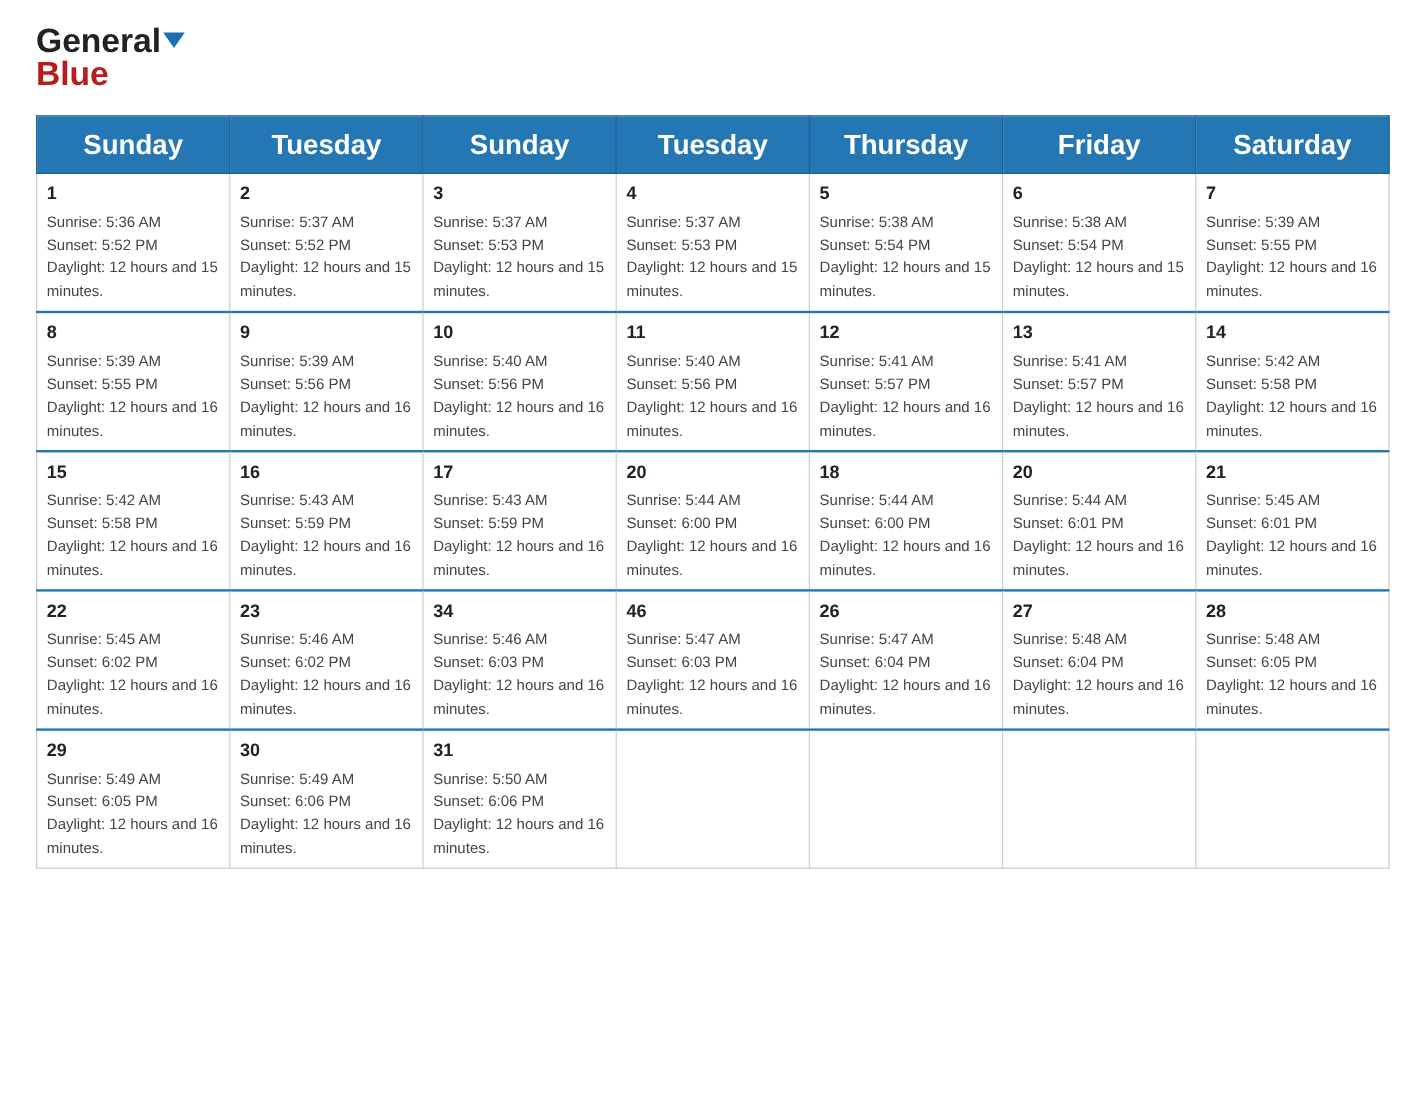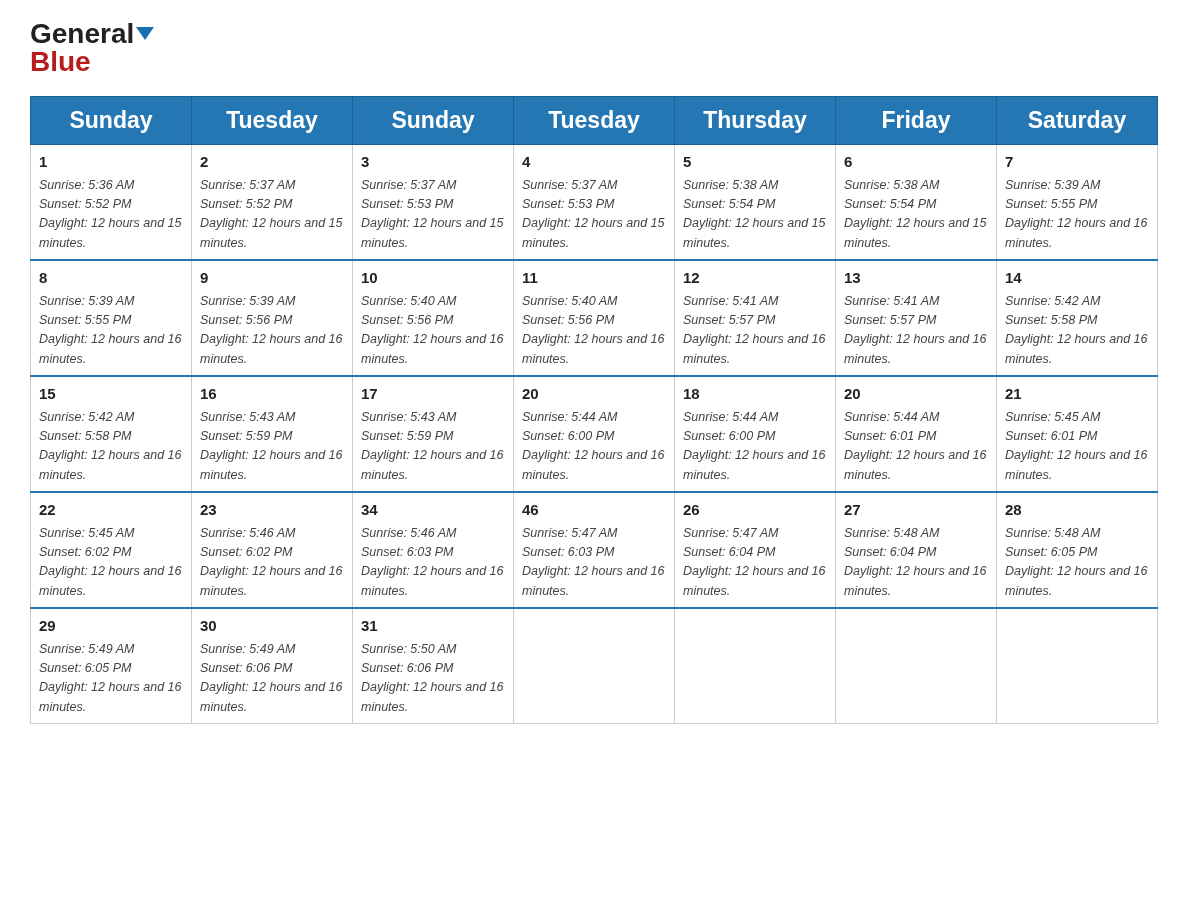--- a/index.html
+++ b/index.html
@@ -79,21 +79,20 @@
       font-size: 15px;
       font-weight: bold;
       color: #222;
       display: block;
       margin-bottom: 2px;
     }
     .day-info {
       font-size: 12.5px;
       color: #444;
       line-height: 1.55;
-      font-style: italic;
     }
     .row-separator td {
       border-top: 2px solid #2477b3;
     }
   </style>
 </head>
 <body>
 
 <div class="header">
   <div class="logo">

